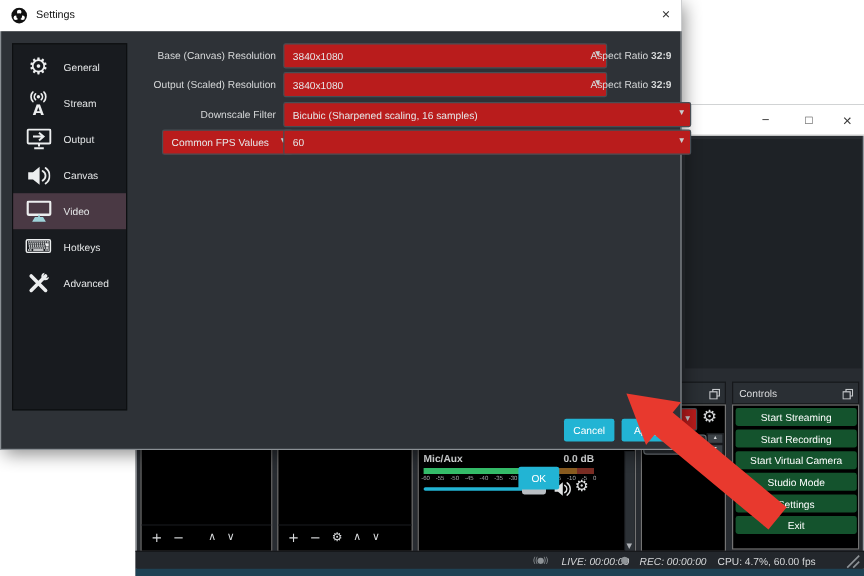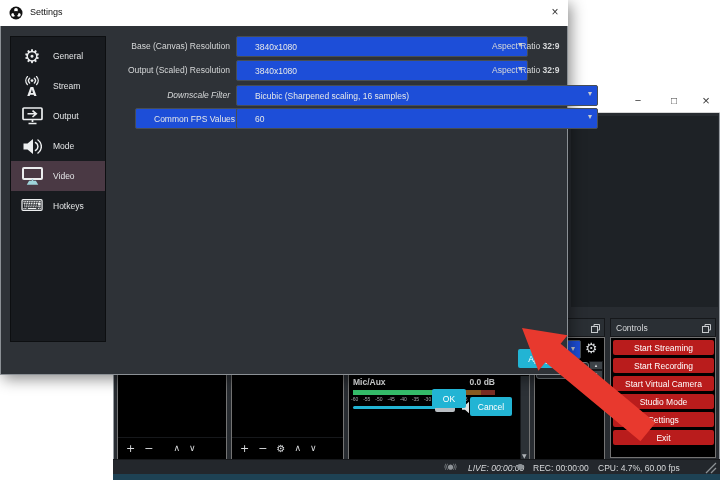--- a/index.html
+++ b/index.html
@@ -10,32 +10,32 @@
   
   .mw{left:113px;top:87px;width:607px;height:393px;background:#282c31;border:1px solid #979ca1;}
   .mw-titlebar{left:113px;top:87px;width:607px;height:26px;background:#fff;border-bottom:1px solid #d7d7d7;}
   .cap-btn{position:absolute;top:0;width:30px;height:26px;color:#3a3a3a;font-size:11px;
            display:flex;align-items:center;justify-content:center;}
   .panel{background:#000000;border:1px solid #737373;}
   .phead{background:#2a2f34;border:1px solid #16181b;color:#d9dbdd;font-size:8.5px;
          display:flex;align-items:center;padding:3px 5px;}
   .ptools{position:absolute;left:0;right:0;bottom:0;height:21px;border-top:1px solid #16181b;
           display:flex;align-items:center;gap:9px;padding:0 8px;color:#d9dbdd;font-size:11px;}
-  .cbtn{position:absolute;left:613px;width:101px;height:15px;background:#b91c1c;border-radius:2px;
+  .cbtn{position:absolute;left:613px;width:101px;height:15px;background:#14532d;border-radius:2px;
         color:#fff;font-size:8.5px;display:flex;align-items:center;justify-content:center;}
   .meter-ticks{display:flex;justify-content:space-between;color:#a9acb0;font-size:5px;}
   .meter-ticks span{flex:0 0 auto;}
   
   .sw{left:0;top:0;width:568px;height:375px;background:#2e3237;border:1px solid #8b9095;
       box-shadow:3px 4px 14px rgba(0,0,0,.45);}
   .sw-titlebar{left:0;top:0;width:568px;height:26px;background:#fff;}
   .nav-item{height:30px;display:flex;align-items:center;gap:9px;padding-left:9px;color:#e4e6e7;font-size:8.5px;}
   .nav-icon{width:24px;display:flex;align-items:center;justify-content:center;color:#eceeef;}
-  .dd{position:absolute;height:19px;background:#1d4ed8;border:1px solid #474e54;border-radius:2px;
-      color:#e6e8e9;font-size:8.5px;display:flex;align-items:center;padding:0 18px;}
+  .dd{position:absolute;height:19px;background:#b91c1c;border:1px solid #474e54;border-radius:2px;
+      color:#e6e8e9;font-size:8.5px;display:flex;align-items:center;padding:0 7px;}
   .dd .caret{position:absolute;right:5px;top:4px;color:#c9ccce;font-size:8px;}
   .flabel{position:absolute;left:100px;width:130px;text-align:right;color:#d6d8d9;font-size:8.5px;}
   .aspect{position:absolute;left:492px;width:72px;color:#d6d8d9;font-size:8.5px;}
   .obtn{position:absolute;top:349px;height:19px;background:#22b4d4;border-radius:2px;color:#fff;
         font-size:8.5px;display:flex;align-items:center;justify-content:center;}
   svg{display:block;}
 </style>
 </head>
 <body>
 
@@ -146,21 +146,21 @@
   <div class="abs cbtn" style="top:376px;">Start Virtual Camera</div>
   <div class="abs cbtn" style="top:358px;">Start Recording</div>
   <div class="abs cbtn" style="top:394px;">Studio Mode</div>
   <div class="abs cbtn" style="top:412px;">Settings</div>
   <div class="abs cbtn" style="top:430px;">Exit</div>
 
   <div class="abs" style="left:113px;top:459px;width:607px;height:15px;background:#23272c;border-top:1px solid #16181b;">
     <span class="abs glyph" style="left:331px;top:4px;font-size:7px;color:#8d9296;letter-spacing:-1px;">((●))</span>
     <span class="abs" style="left:355px;top:3px;font-size:8.5px;color:#d6d8da;font-style:italic;">LIVE: 00:00:00</span>
     <span class="abs glyph" style="left:404px;top:3px;font-size:8px;color:#8d9296;">●</span>
-    <span class="abs" style="left:420px;top:3px;font-size:8.5px;color:#d6d8da;">REC: 00:00:00</span>
+    <span class="abs" style="left:420px;top:3px;font-size:8.5px;color:#d6d8da;font-style:italic;">REC: 00:00:00</span>
     <span class="abs" style="left:485px;top:3px;font-size:8.5px;color:#d6d8da;">CPU: 4.7%, 60.00 fps</span>
     <span class="abs" style="right:3px;top:2px;">
       <svg width="14" height="12" viewBox="0 0 14 12">
         <path d="M13,1 L3,11 M13,6 L8,11" stroke="#8d9296" stroke-width="1.3" fill="none"></path>
       </svg>
     </span>
   </div>
 
   <div class="abs" style="left:113px;top:474px;width:607px;height:6px;background:#1e4254;"></div>
 
@@ -206,35 +206,45 @@
       </span>
       <span>Output</span>
     </div>
     <div class="nav-item">
       <span class="nav-icon">
         <svg width="19" height="17" viewBox="0 0 19 17">
           <path d="M0.5,5.5 h4 l5.5,-4.5 v15 l-5.5,-4.5 h-4 z" fill="#eceeef"></path>
           <path d="M12.5,4.5 a4.5,4.5 0 0 1 0,8 M15,2 a8,8 0 0 1 0,13" fill="none" stroke="#eceeef" stroke-width="1.5" stroke-linecap="round"></path>
         </svg>
       </span>
-      <span>Mode</span>
+      <span>Canvas</span>
     </div>
     <div class="nav-item" style="background:#4a3944;">
       <span class="nav-icon">
         <svg width="21" height="18" viewBox="0 0 21 18">
           <rect x="1" y="1" width="19" height="11" rx="1" fill="none" stroke="#eceeef" stroke-width="2"></rect>
           <path d="M10.5,12 v2.5 M6,17 h9 l-1.5,-2.5 h-6 z" stroke="#9fd4da" stroke-width="1.4" fill="#9fd4da"></path>
         </svg>
       </span>
       <span>Video</span>
     </div>
     <div class="nav-item">
       <span class="nav-icon glyph" style="font-size:16px;">⌨</span>
       <span>Hotkeys</span>
     </div>
+    <div class="nav-item">
+      <span class="nav-icon">
+        <svg width="20" height="20" viewBox="0 0 20 20">
+          <path d="M4,16 L16,4" stroke="#eceeef" stroke-width="3" stroke-linecap="round"></path>
+          <path d="M4,4 L16,16" stroke="#eceeef" stroke-width="3" stroke-linecap="round"></path>
+          <path d="M15.2,1.2 a3.2,3.2 0 1 0 3.6,3.6 l-2.4,1 -2.2,-2.2 z" fill="#eceeef"></path>
+        </svg>
+      </span>
+      <span>Advanced</span>
+    </div>
   </div>
 
   <div class="flabel" style="top:41px;">Base (Canvas) Resolution</div>
   <div class="dd" style="left:236px;top:36px;width:254px;">
     <span>3840x1080</span>
     <span class="caret glyph">▾</span>
   </div>
   <div class="aspect" style="top:41px;">
     <span>Aspect Ratio</span>
     <b>32:9</b>
@@ -243,36 +253,36 @@
   <div class="flabel" style="top:65px;">Output (Scaled) Resolution</div>
   <div class="dd" style="left:236px;top:60px;width:254px;">
     <span>3840x1080</span>
     <span class="caret glyph">▾</span>
   </div>
   <div class="aspect" style="top:65px;">
     <span>Aspect Ratio</span>
     <b>32:9</b>
   </div>
 
-  <div class="flabel" style="top:90px;font-style:italic;">Downscale Filter</div>
+  <div class="flabel" style="top:90px;">Downscale Filter</div>
   <div class="dd" style="left:236px;top:85px;width:324px;">
     <span>Bicubic (Sharpened scaling, 16 samples)</span>
     <span class="caret glyph">▾</span>
   </div>
 
   <div class="dd" style="left:135px;top:108px;width:93px;">
     <span>Common FPS Values</span>
     <span class="caret glyph">▾</span>
   </div>
   <div class="dd" style="left:236px;top:108px;width:324px;">
     <span>60</span>
     <span class="caret glyph">▾</span>
   </div>
 
   <div class="obtn" style="left:432px;width:34px;margin-top:40px;">OK</div>
-  <div class="obtn" style="left:470px;width:42px;margin-top:48px;">Cancel</div>
+  <div class="obtn" style="left:470px;width:42px;">Cancel</div>
   <div class="obtn" style="left:518px;width:42px;">Apply</div>
 
   <svg class="abs" style="left:0;top:0;pointer-events:none;" width="720" height="480" viewBox="0 0 720 480">
     <polygon points="522,328 567.6,335.2 560.6,343.7 655.6,422.7 640.4,441.3 545.4,362.3 538.4,370.8" fill="#e8392e"></polygon>
   </svg>
 
 </div>
 
 </body></html>

